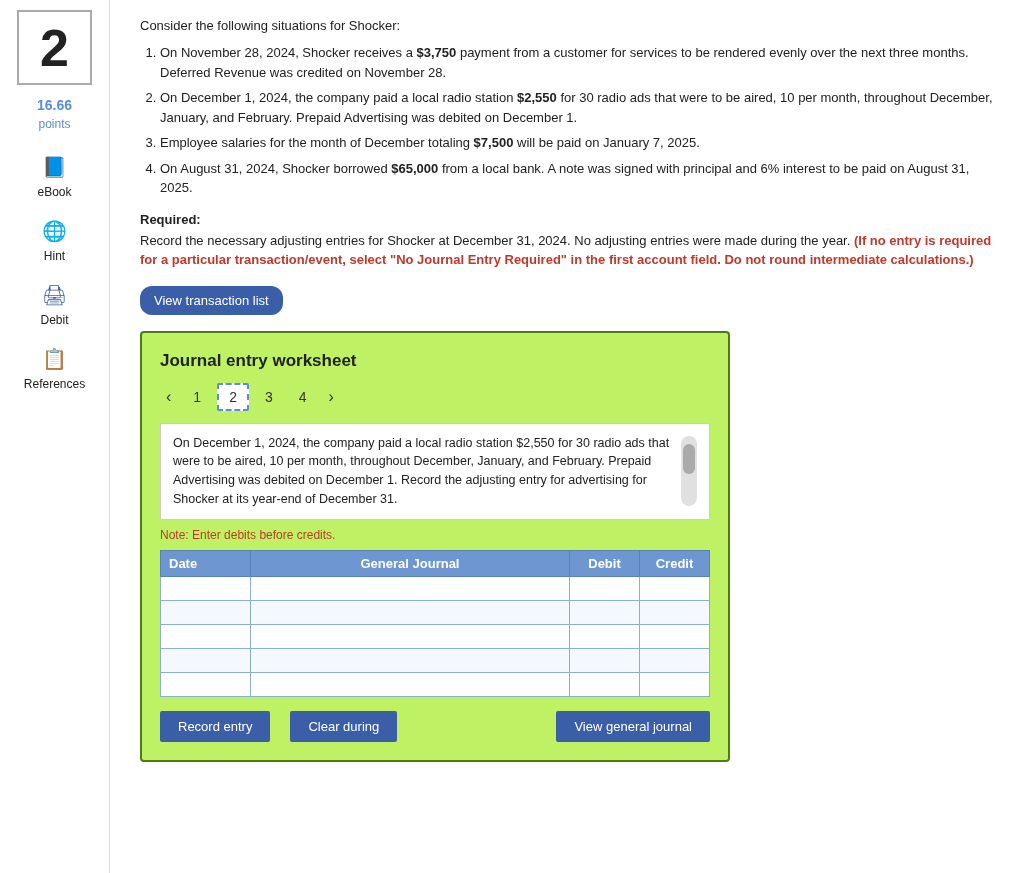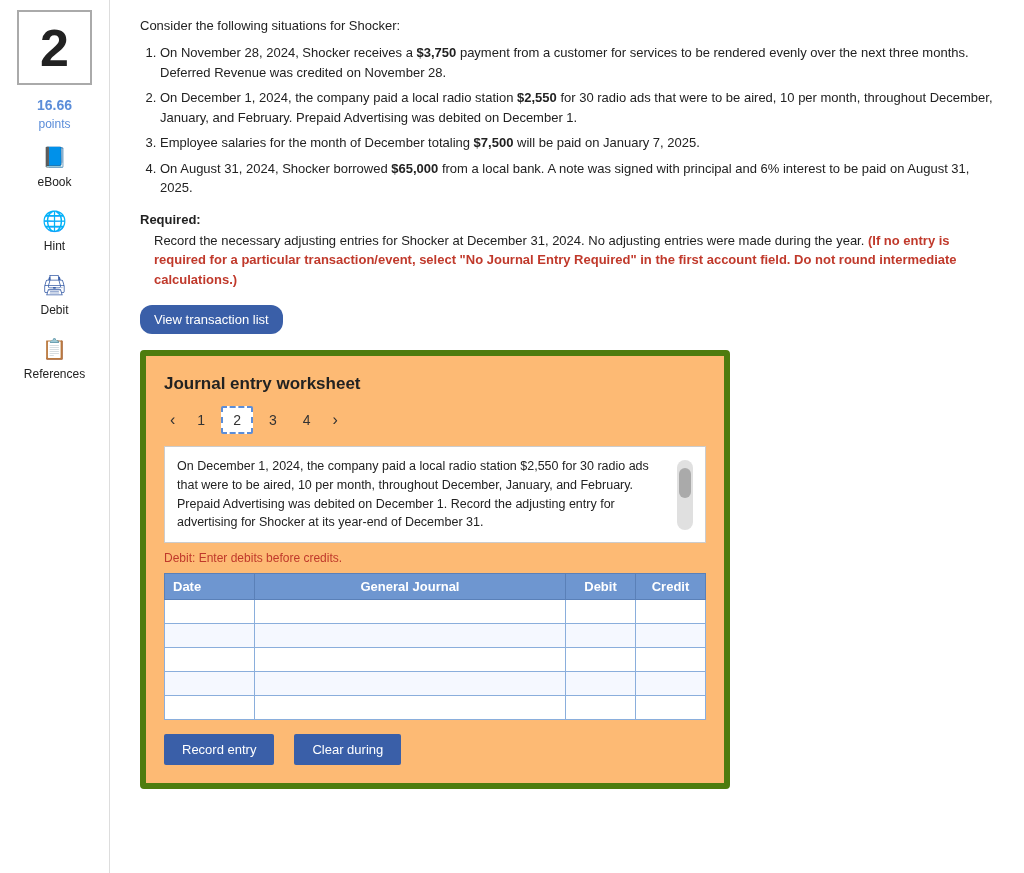--- a/index.html
+++ b/index.html
@@ -39,20 +39,21 @@
     .points-label {
       color: #5b8dd9;
       font-size: 14px;
       font-weight: bold;
       text-align: center;
     }
     .points-sub {
       color: #5b8dd9;
       font-size: 12px;
       text-align: center;
+      margin-bottom: 10px;
     }
     .sidebar-btn {
       display: flex;
       flex-direction: column;
       align-items: center;
       cursor: pointer;
       padding: 6px 8px;
       width: 80px;
       border-radius: 4px;
     }
@@ -92,44 +93,43 @@
       line-height: 1.5;
     }
 
     .required-label {
       font-weight: bold;
       margin-bottom: 4px;
     }
     .required-text {
       margin-bottom: 4px;
       line-height: 1.5;
-      margin-left: 14px;
     }
     .required-text .red-bold {
       color: #c0392b;
       font-weight: bold;
     }
 
     .view-transaction-btn {
       background: #3a5fa8;
       color: #fff;
       border: none;
       padding: 7px 14px;
       cursor: pointer;
       font-size: 13px;
       border-radius: 12px;
       margin: 12px 0 16px 0;
     }
 
     
     .worksheet-container {
-      border: 6px solid #4d7c0f;
+      border: 2px solid #4d7c0f;
       border-radius: 4px;
       padding: 18px;
-      background: #fdba74;
+      background: #bef264;
       max-width: 590px;
     }
     .worksheet-title {
       font-size: 17px;
       font-weight: bold;
       margin-bottom: 12px;
     }
 
     .tab-nav {
       display: flex;
@@ -314,21 +314,21 @@
       <span class="tab-num">3</span>
       <span class="tab-num">4</span>
       <span class="nav-arrow">›</span>
     </div>
 
     <div class="transaction-desc-box">
       <span class="transaction-desc-text">On December 1, 2024, the company paid a local radio station $2,550 for 30 radio ads that were to be aired, 10 per month, throughout December, January, and February. Prepaid Advertising was debited on December 1. Record the adjusting entry for advertising for Shocker at its year-end of December 31.</span>
       <div class="scroll-bar-fake"></div>
     </div>
 
-    <div class="note-text">Debit: Enter debits before credits.</div>
+    <div class="note-text">Note: Enter debits before credits.</div>
 
     <table class="journal-table">
       <thead>
         <tr>
           <th class="date-col">Date</th>
           <th class="gj-col">General Journal</th>
           <th class="debit-col">Debit</th>
           <th class="credit-col">Credit</th>
         </tr>
       </thead>
@@ -363,16 +363,17 @@
           <td><input type="text" style=""></td>
           <td><input type="text" style=""></td>
         </tr>
       </tbody>
     </table>
 
     <div class="btn-row">
       <button class="action-btn">Record entry</button>
       <button class="action-btn">Clear during</button>
       <div class="spacer"></div>
+      <button class="action-btn">View general journal</button>
     </div>
   </div>
 
 </div>
 
 </body></html>

